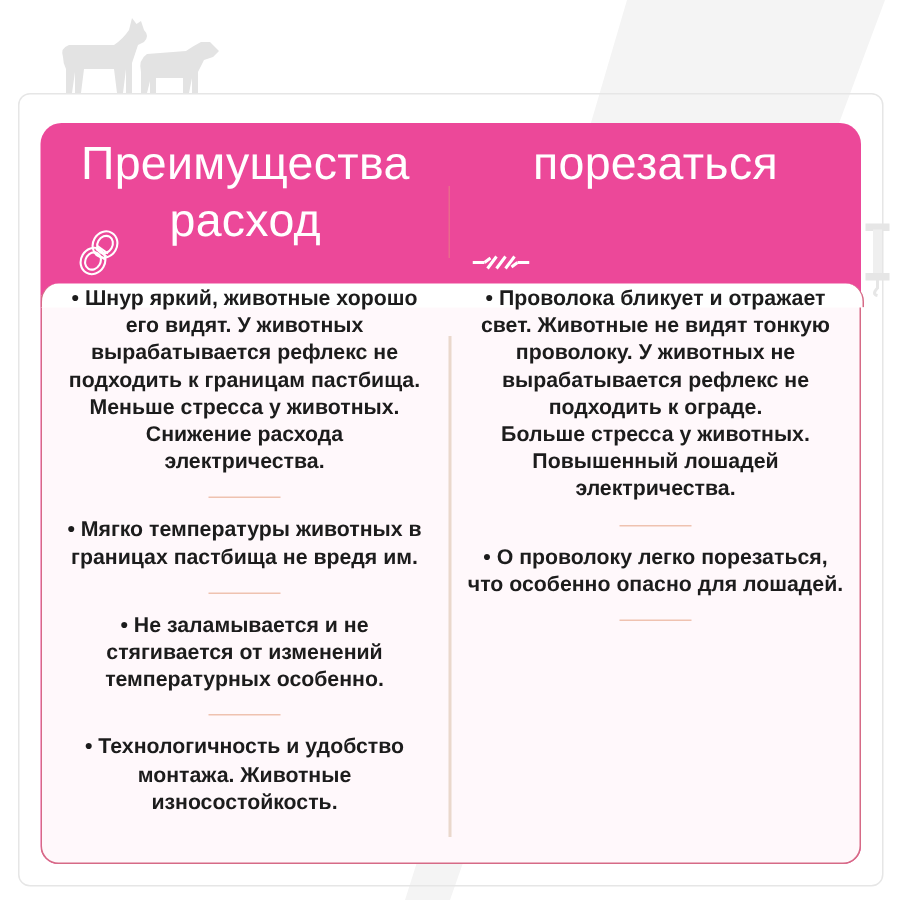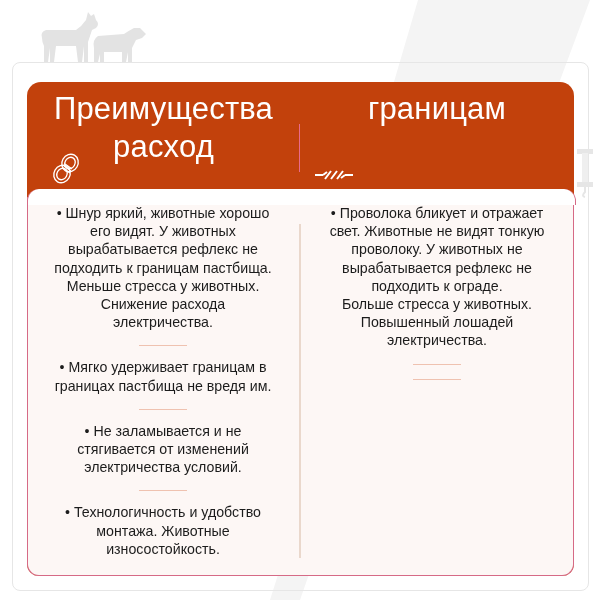--- a/index.html
+++ b/index.html
@@ -10,21 +10,21 @@
   .goats { position: absolute; left: 38px; top: 12px; width: 110px; height: 52px; z-index: 1; }
 
   .outer-card {
     position: absolute; left: 12px; top: 62px; width: 577px; height: 529px;
     border: 1px solid #e6e6e6; border-radius: 8px; background: transparent; z-index: 1;
   }
   .spool { position: absolute; left: 576px; top: 148px; width: 20px; height: 50px; z-index: 2; }
 
   .panel {
     position: absolute; left: 27px; top: 82px; width: 547px; height: 494px;
-    background: #c2410c; border-radius: 14px 14px 12px 12px; z-index: 3;
+    background: #ec4899; border-radius: 14px 14px 12px 12px; z-index: 3;
   }
   .panel-body {
     position: absolute; left: 0; top: 115px; width: 547px; height: 379px;
     background: rgba(255,255,255,0.96); border: 1.5px solid #d66a86; border-top: none;
     border-radius: 0 0 12px 12px;
   }
   .panel-body::before {
     content: ""; position: absolute; left: -1.5px; top: -8px; width: 547px; height: 16px;
     background: #fff; border-radius: 12px 12px 0 0; border-left: 1.5px solid #d66a86; border-right: 1.5px solid #d66a86;
   }
@@ -34,22 +34,22 @@
     text-align: center; font-weight: normal; letter-spacing: 0.2px;
   }
   .head-left { left: 0; width: 273px; }
   .head-right { left: 273px; width: 274px; }
   .head-divider { position: absolute; left: 272px; top: 42px; width: 1px; height: 48px; background: #e96a8c; }
 
   .rope-icon { position: absolute; left: 24px; top: 70px; width: 30px; height: 34px; }
   .wire-icon { position: absolute; left: 288px; top: 88px; width: 38px; height: 10px; }
 
   .col {
-    position: absolute; top: 122px; color: #1c1c1c; font-size: 14.2px; line-height: 18.2px;
-    text-align: center; font-weight: normal;
+    position: absolute; top: 108px; color: #1c1c1c; font-size: 14.2px; line-height: 18.2px;
+    text-align: center; font-weight: bold;
   }
   .col-left { left: 6px; width: 260px; }
   .col-right { left: 278px; width: 264px; }
   .item { white-space: pre-line; }
   .sep { width: 48px; height: 1px; background: #efc2b0; margin: 14px auto 12px; }
   .body-divider { position: absolute; left: 272px; top: 142px; width: 2px; height: 334px; background: #ead8cc; }
 </style>
 </head>
 <body>
 
@@ -75,21 +75,21 @@
   </g>
 </svg>
 
 <div class="panel">
   <div class="head-title head-left">
     <div>Преимущества</div>
     <div>расход</div>
   </div>
   <div class="head-divider"></div>
   <div class="head-title head-right">
-    <div>границам</div>
+    <div>порезаться</div>
   </div>
 
   <svg class="rope-icon" viewBox="0 0 30 34">
     <g fill="none" stroke="#ffffff" stroke-width="1.4">
       <ellipse cx="11" cy="22" rx="8" ry="9" transform="rotate(30 11 22)"></ellipse>
       <ellipse cx="11" cy="22" rx="5" ry="6" transform="rotate(30 11 22)"></ellipse>
       <ellipse cx="19" cy="11" rx="8" ry="9" transform="rotate(30 19 11)"></ellipse>
       <ellipse cx="19" cy="11" rx="5" ry="6" transform="rotate(30 19 11)"></ellipse>
       <path d="M13,14 L20,19 M12,16 L19,21 M14,12 L21,17"></path>
     </g>
@@ -108,37 +108,39 @@
 
   <div class="col col-left">
     <div class="item">• Шнур яркий, животные хорошо
 его видят. У животных
 вырабатывается рефлекс не
 подходить к границам пастбища.
  Меньше стресса у животных.
 Снижение расхода
 электричества.</div>
     <div class="sep"></div>
-    <div class="item">• Мягко удерживает границам в
+    <div class="item">• Мягко температуры животных в
 границах пастбища не вредя им.</div>
     <div class="sep"></div>
     <div class="item">• Не заламывается и не
 стягивается от изменений
-электричества условий.</div>
+температурных особенно.</div>
     <div class="sep"></div>
     <div class="item">• Технологичность и удобство
 монтажа. Животные
 износостойкость.</div>
   </div>
 
   <div class="col col-right">
     <div class="item">• Проволока бликует и отражает
 свет. Животные не видят тонкую
 проволоку. У животных не
 вырабатывается рефлекс не
 подходить к ограде.
  Больше стресса у животных.
 Повышенный лошадей
 электричества.</div>
     <div class="sep"></div>
+    <div class="item">• О проволоку легко порезаться,
+что особенно опасно для лошадей.</div>
     <div class="sep"></div>
   </div>
 </div>
 
 </body></html>

